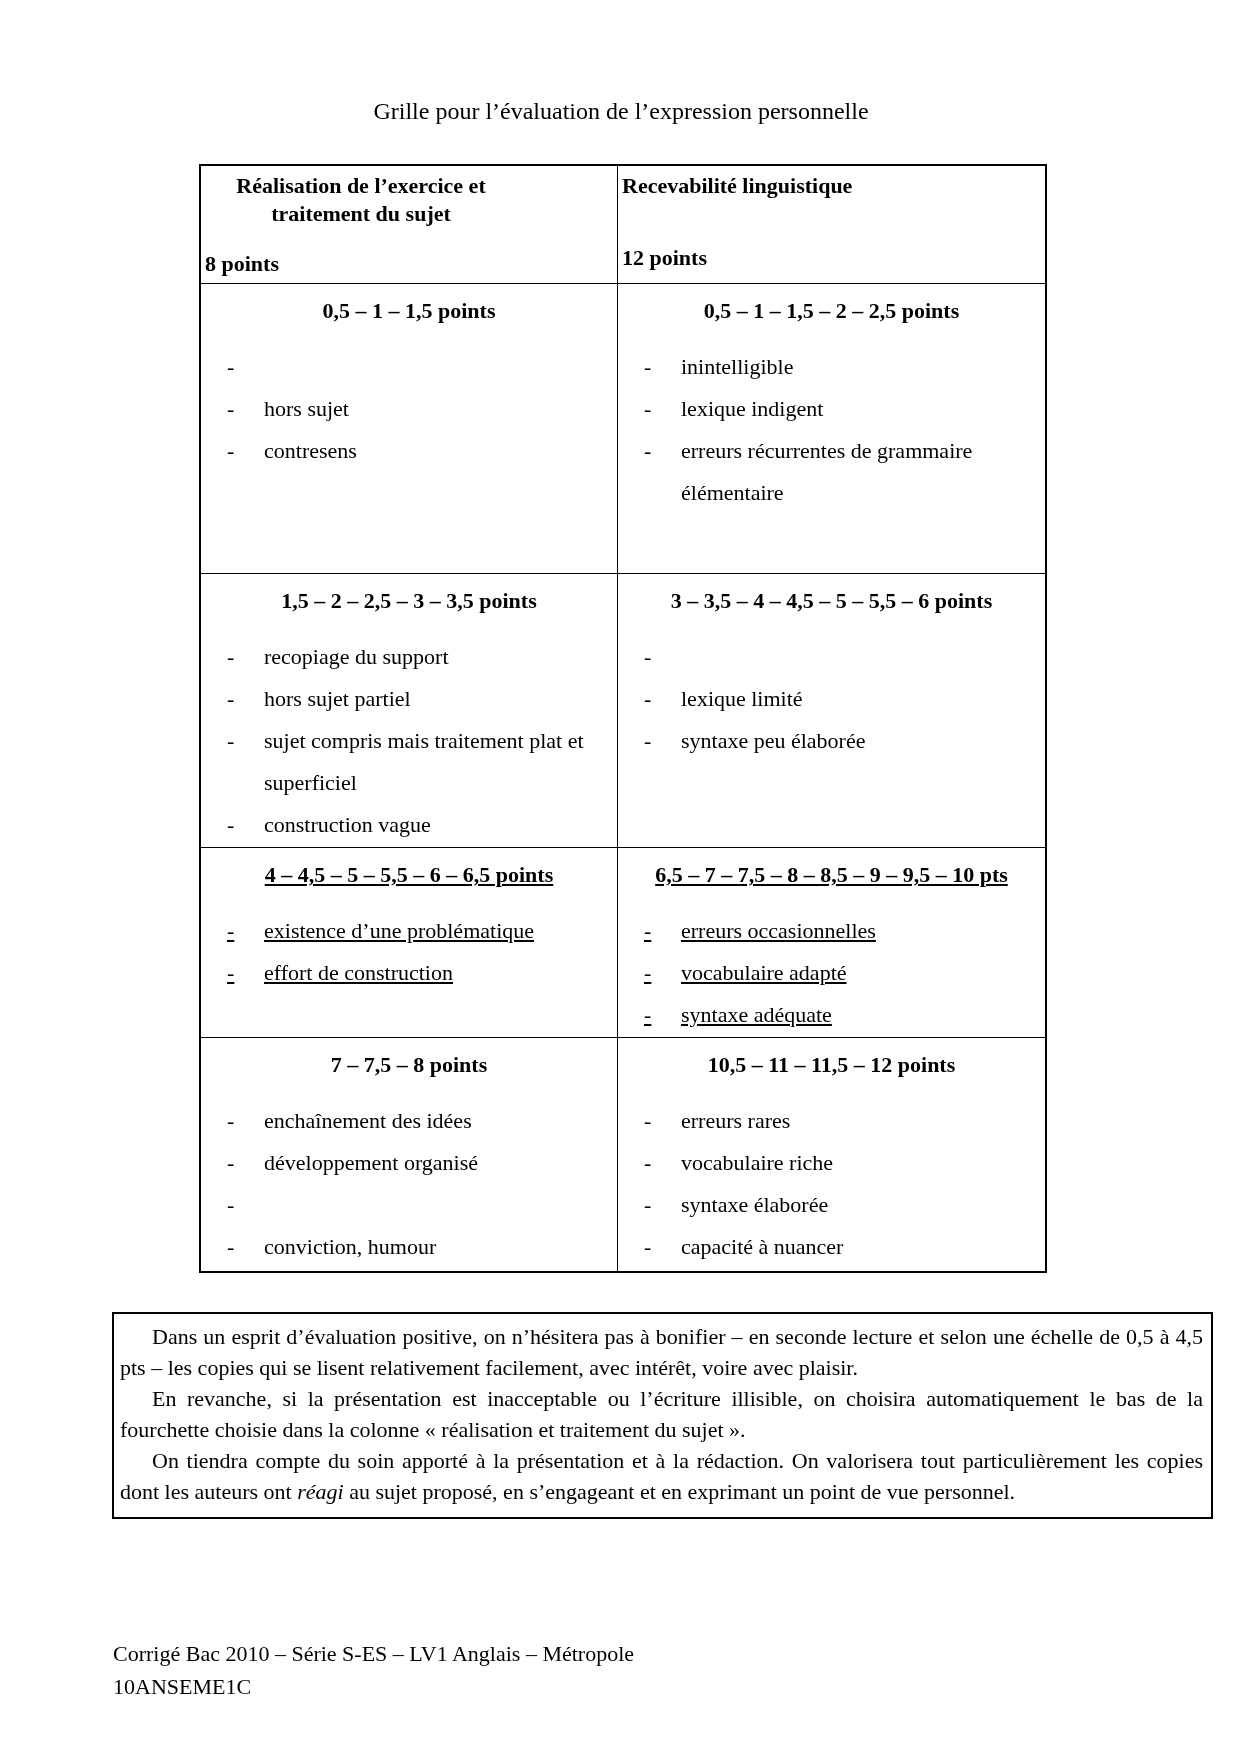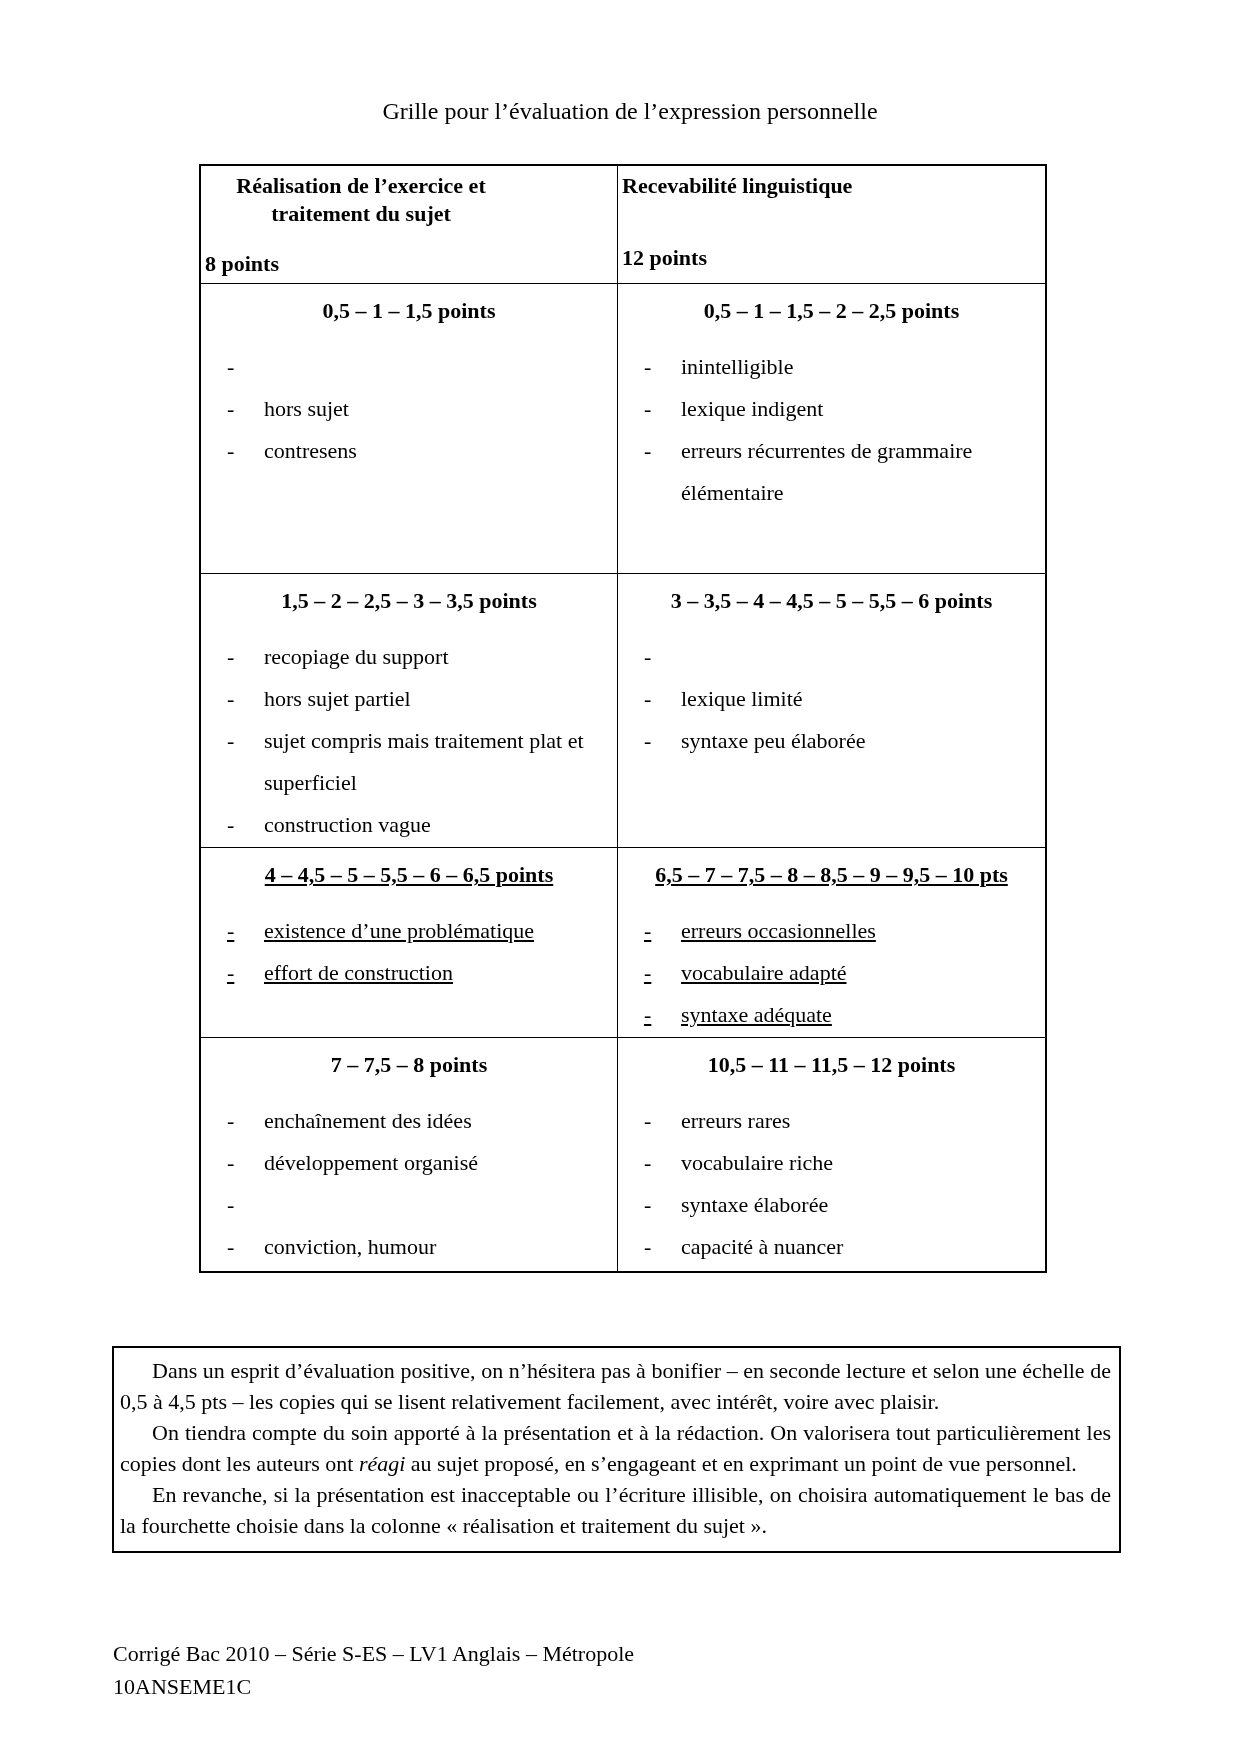--- a/index.html
+++ b/index.html
@@ -7,21 +7,21 @@
     width: 1240px; height: 1754px;
     background: #ffffff;
     color: #000000;
     font-family: "Liberation Serif", "DejaVu Serif", serif;
     position: relative;
     overflow: hidden;
   }
 
   .page-title {
     position: absolute;
-    left: 208px; top: 96px; width: 844px;
+    left: 199px; top: 96px; width: 844px;
     text-align: center;
     font-size: 24px;
     line-height: 30px;
   }
 
   
   .grid-table {
     position: absolute;
     left: 199px; top: 164px; width: 844px;
     border: 2px solid #000;
@@ -69,21 +69,21 @@
     padding-left: 26px;
     padding-right: 6px;
     line-height: 42px;
   }
   .item .dash { flex: 0 0 37px; }
   .item .txt { flex: 1 1 auto; }
 
   
   .note-box {
     position: absolute;
-    left: 112px; top: 1346px; width: 1009px;
+    left: 112px; top: 1312px; width: 1101px;
     box-sizing: border-box;
     border: 2px solid #000;
     padding: 7px 8px 10px 6px;
     font-size: 22px;
   }
   .note-box p {
     margin: 0;
     text-indent: 32px;
     text-align: justify;
     line-height: 31px;
@@ -266,20 +266,20 @@
             <span class="txt">capacité à nuancer</span>
           </div>
       </div>
     </div>
   </div>
 
 </div>
 
 <div class="note-box">
   <p>Dans un esprit d’évaluation positive, on n’hésitera pas à bonifier – en seconde lecture et selon une échelle de 0,5 à 4,5 pts – les copies qui se lisent relativement facilement, avec intérêt, voire avec plaisir.</p>
+  <p>En revanche, si la présentation est inacceptable ou l’écriture illisible, on choisira automatiquement le bas de la fourchette choisie dans la colonne « réalisation et traitement du sujet ».</p>
   <p><span>On tiendra compte du soin apporté à la présentation et à la rédaction. On valorisera tout particulièrement les copies dont les auteurs ont </span><em>réagi</em><span> au sujet proposé, en s’engageant et en exprimant un point de vue personnel.</span></p>
-  <p>En revanche, si la présentation est inacceptable ou l’écriture illisible, on choisira automatiquement le bas de la fourchette choisie dans la colonne « réalisation et traitement du sujet ».</p>
 </div>
 
 <div class="doc-footer">
   <div>Corrigé Bac 2010 – Série S-ES – LV1 Anglais – Métropole</div>
   <div>10ANSEME1C</div>
 </div>
 
 </body></html>

